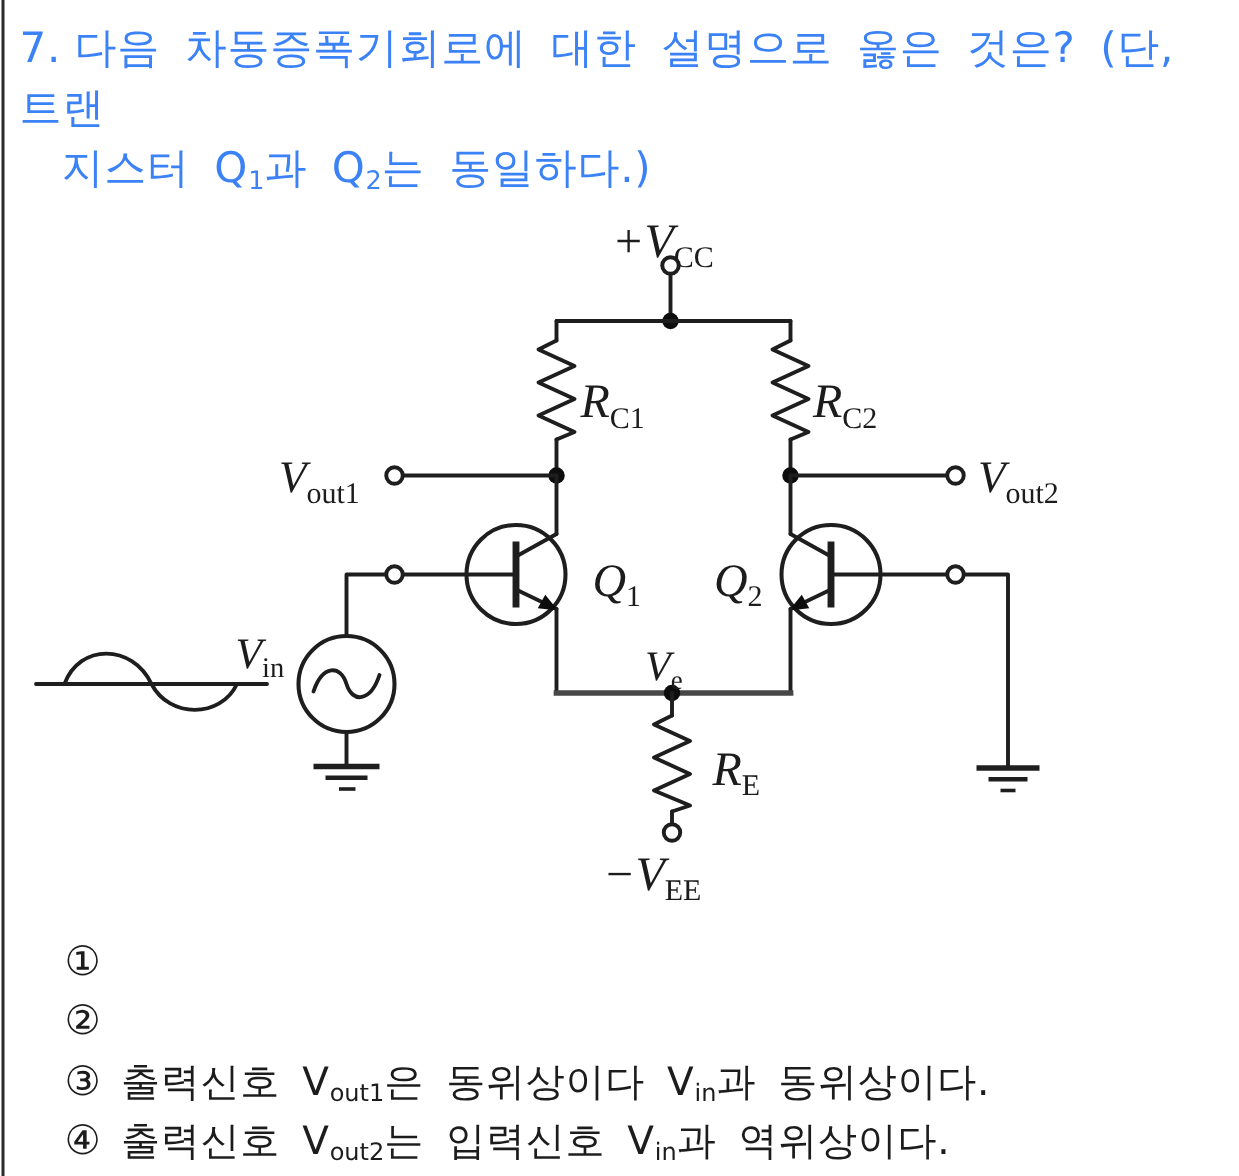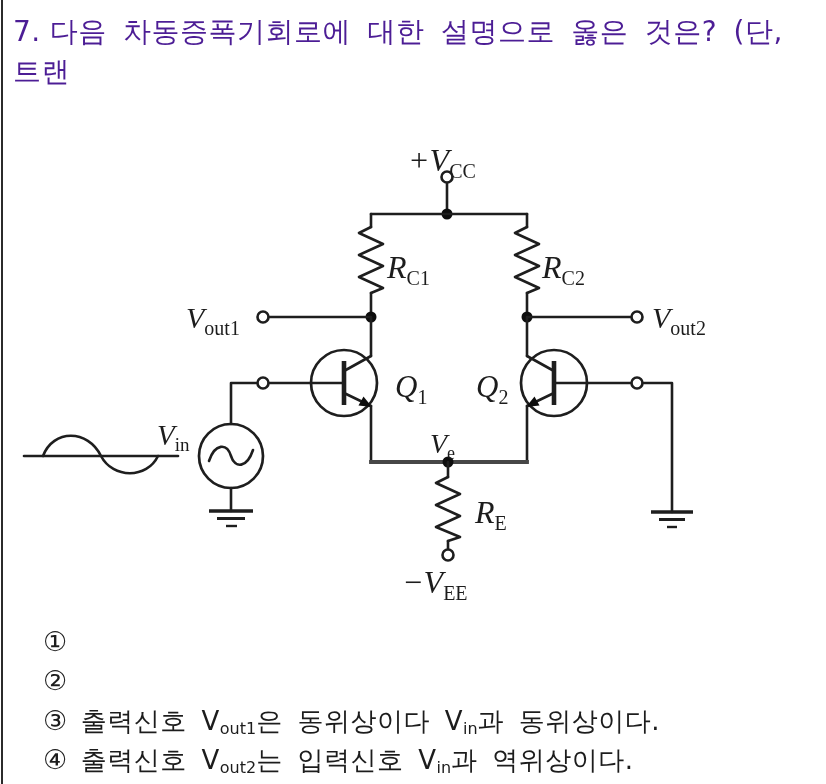--- a/index.html
+++ b/index.html
@@ -13,21 +13,21 @@
   }
   .left-rule{
     position:absolute;left:1px;top:0;width:2px;height:784px;
     background:#2b2b2b;
   }
   
   .question{
     position:absolute;left:13px;top:12px;width:800px;
     font-size:28px;line-height:40px;
     letter-spacing:0.5px;word-spacing:7px;
-    color:#4c1d95;
+    color:#3b82f6;
   }
   .qnum{display:inline-block;margin-right:9px;}
   .qline2{padding-left:28px;}
   .question sub,.otext sub{
     font-size:17px;line-height:0;letter-spacing:0;
     vertical-align:-5px;
   }
   
   .options{
     position:absolute;left:43px;top:626px;width:760px;
@@ -53,20 +53,21 @@
 </style>
 </head>
 <body>
 
 <div class="page">
 
   <div class="left-rule"></div>
 
   <div class="question">
     <div class="qline1"><span class="qnum">7.</span><span>다음 차동증폭기회로에 대한 설명으로 옳은 것은? (단, 트랜</span></div>
+    <div class="qline2"><span>지스터 Q</span><sub>1</sub><span>과 Q</span><sub>2</sub><span>는 동일하다.)</span></div>
   </div>
 
   <svg class="circuit" width="826" height="784" viewBox="0 0 826 784">
 
     <g>
       <text class="lbl" x="408" y="171" font-size="32"><tspan>+V</tspan><tspan class="sub" font-size="20" dy="7">CC</tspan></text>
       <circle class="term" cx="447" cy="177" r="5.5"></circle>
       <line class="wire" x1="447" y1="183" x2="447" y2="214"></line>
       <circle class="node" cx="447" cy="214" r="5.5"></circle>
     </g>

